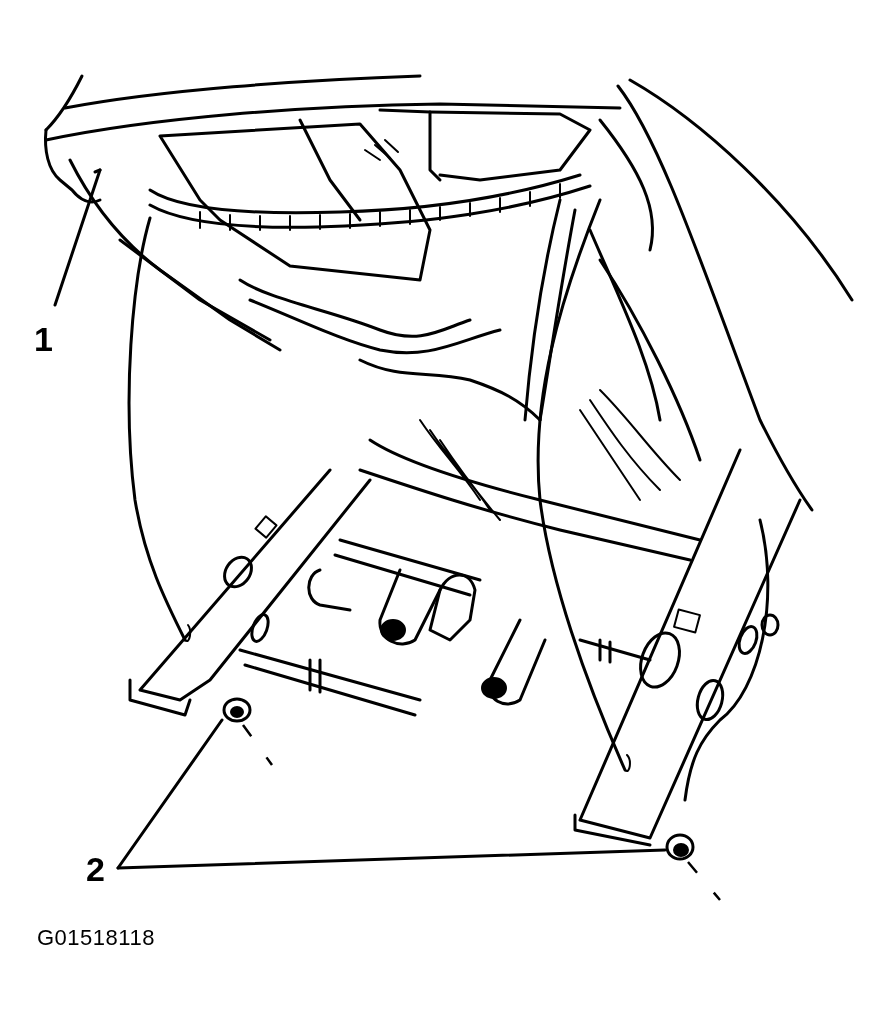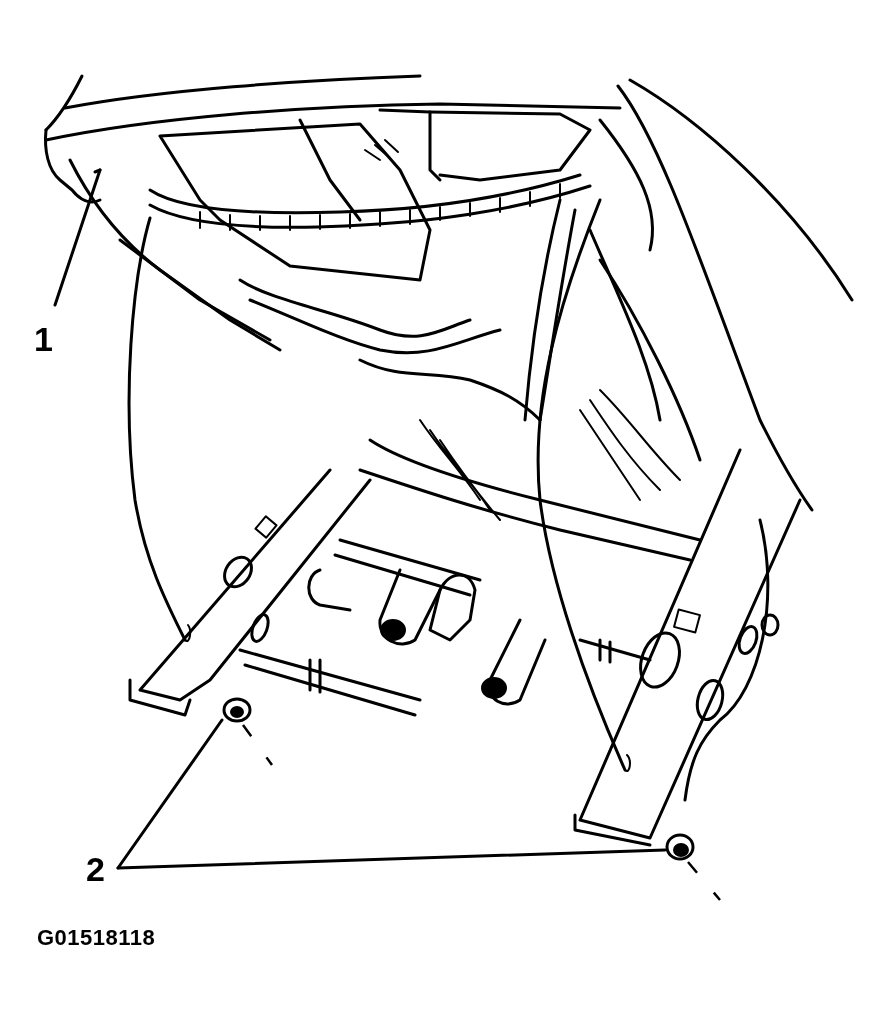--- a/index.html
+++ b/index.html
@@ -4,21 +4,21 @@
   <style>
     html, body { margin: 0; padding: 0; background: #ffffff; }
     body { width: 892px; height: 1021px; position: relative; overflow: hidden;
            font-family: "Liberation Sans", sans-serif; }
     #diagram { position: absolute; left: 0; top: 0; width: 892px; height: 1021px; }
     .ln { fill: none; stroke: #000; stroke-width: 3; stroke-linecap: round; stroke-linejoin: round; }
     .thin { fill: none; stroke: #000; stroke-width: 2; stroke-linecap: round; stroke-linejoin: round; }
     .dash { fill: none; stroke: #000; stroke-width: 2.5; stroke-dasharray: 14 26; }
     .fill { fill: #000; stroke: #000; stroke-width: 2; }
     .callout { position: absolute; font-weight: bold; font-size: 34px; color: #000; line-height: 1; }
-    .figid { position: absolute; font-weight: bold; font-size: 22px; color: #000; letter-spacing: 0.5px; }
+    .figid { position: absolute; font-weight: normal; font-size: 22px; color: #000; letter-spacing: 0.5px; }
   </style>
 </head>
 <body>
 
 <svg id="diagram" viewBox="0 0 892 1021" xmlns="http://www.w3.org/2000/svg">
 
   <g>
     <path class="ln" d="M82 76 C70 100 58 118 46 130"></path>
     <path class="ln" d="M65 108 C160 90 300 80 420 76"></path>
     <path class="ln" d="M46 130 C44 150 48 170 60 180 L72 190 C80 200 90 205 100 200"></path>

